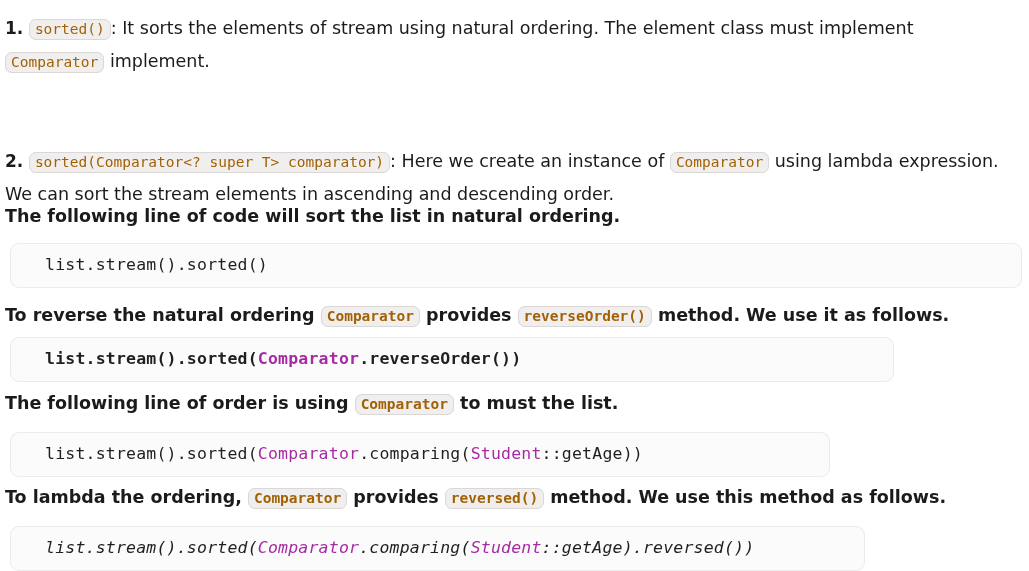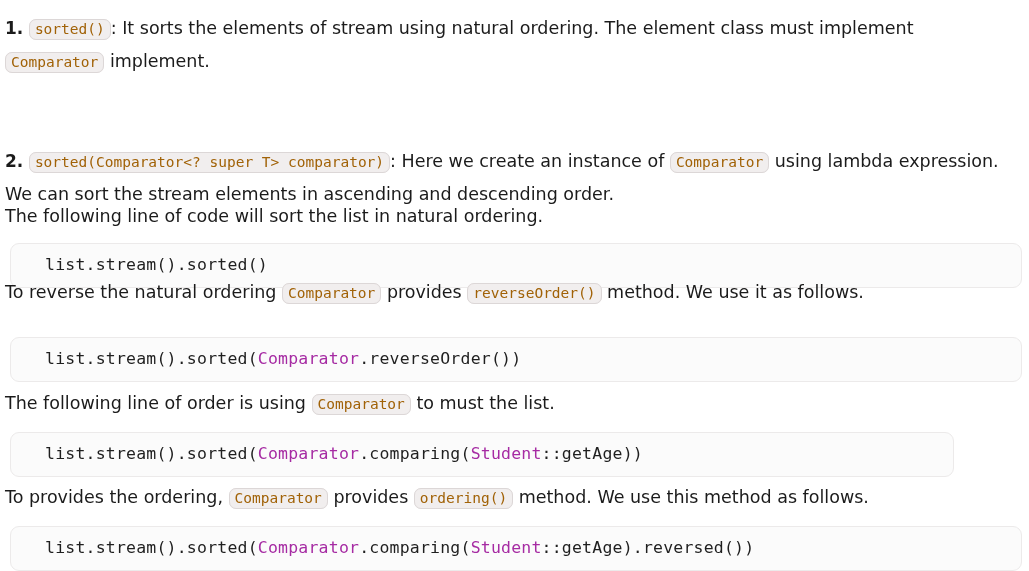--- a/index.html
+++ b/index.html
@@ -39,20 +39,21 @@
     font-weight: bold;
     font-size: 17px;
   }
 
   
   p.para {
     font-size: 17.5px;
     line-height: 32px;
     color: #1b1b1b;
     margin: 0;
+    font-weight: bold;
   }
 
   
   code.inline {
     font-family: "DejaVu Sans Mono", monospace;
     font-size: 14.5px;
     color: #a16207;
     background: #f1eeee;
     border: 1px solid #dcd7d7;
     border-radius: 7px;
@@ -81,26 +82,26 @@
   }
   .codeblock .tok-class {
     color: #a62ba3;
   }
 
   
   .blk-li1  { position: absolute; left: 5px;  top: 12px;  width: 1000px; }
   .blk-li2  { position: absolute; left: 5px;  top: 108px; width: 1000px; margin-top: 37px; }
   .blk-p1   { position: absolute; left: 5px;  top: 200px; width: 1000px; }
   .blk-c1   { position: absolute; left: 10px; top: 243px; width: 1012px; }
-  .blk-p2   { position: absolute; left: 5px;  top: 276px; width: 1010px; }
-  .blk-c2   { position: absolute; left: 10px; top: 337px; width: 1012px; }
+  .blk-p2   { position: absolute; left: 5px;  top: 299px; width: 1010px; }
+  .blk-c2   { position: absolute; left: 10px; top: 337px; width: 884px; font-weight: bold; }
   .blk-p3   { position: absolute; left: 5px;  top: 387px; width: 1000px; }
-  .blk-c3   { position: absolute; left: 10px; top: 432px; width: 944px; }
+  .blk-c3   { position: absolute; left: 10px; top: 432px; width: 820px; }
   .blk-p4   { position: absolute; left: 5px;  top: 481px; width: 1010px; }
-  .blk-c4   { position: absolute; left: 10px; top: 526px; width: 1012px; }
+  .blk-c4   { position: absolute; left: 10px; top: 526px; width: 855px; font-style: italic; }
 </style>
 </head>
 <body>
 
 <div class="page">
 
   <div class="blk-li1">
     <ol class="numbered">
       <li><span class="li-num">1.</span> <code class="inline">sorted()</code><span>: It sorts the elements of stream using natural ordering. The element class must implement </span><code class="inline">Comparator</code><span> implement.</span></li>
     </ol>
@@ -136,21 +137,21 @@
     <p class="para"><span>The following line of order is using </span><code class="inline">Comparator</code><span> to must the list.</span></p>
   </div>
 
   <div class="blk-c3">
     <div class="codeblock">
       <div class="codeline"><span>list.stream().sorted(</span><span class="tok-class">Comparator</span><span>.comparing(</span><span class="tok-class">Student</span><span>::getAge))</span></div>
     </div>
   </div>
 
   <div class="blk-p4">
-    <p class="para"><span>To provides the ordering, </span><code class="inline">Comparator</code><span> provides </span><code class="inline">ordering()</code><span> method. We use this method as follows.</span></p>
+    <p class="para"><span>To lambda the ordering, </span><code class="inline">Comparator</code><span> provides </span><code class="inline">reversed()</code><span> method. We use this method as follows.</span></p>
   </div>
 
   <div class="blk-c4">
     <div class="codeblock">
       <div class="codeline"><span>list.stream().sorted(</span><span class="tok-class">Comparator</span><span>.comparing(</span><span class="tok-class">Student</span><span>::getAge).reversed())</span></div>
     </div>
   </div>
 
 </div>
 

